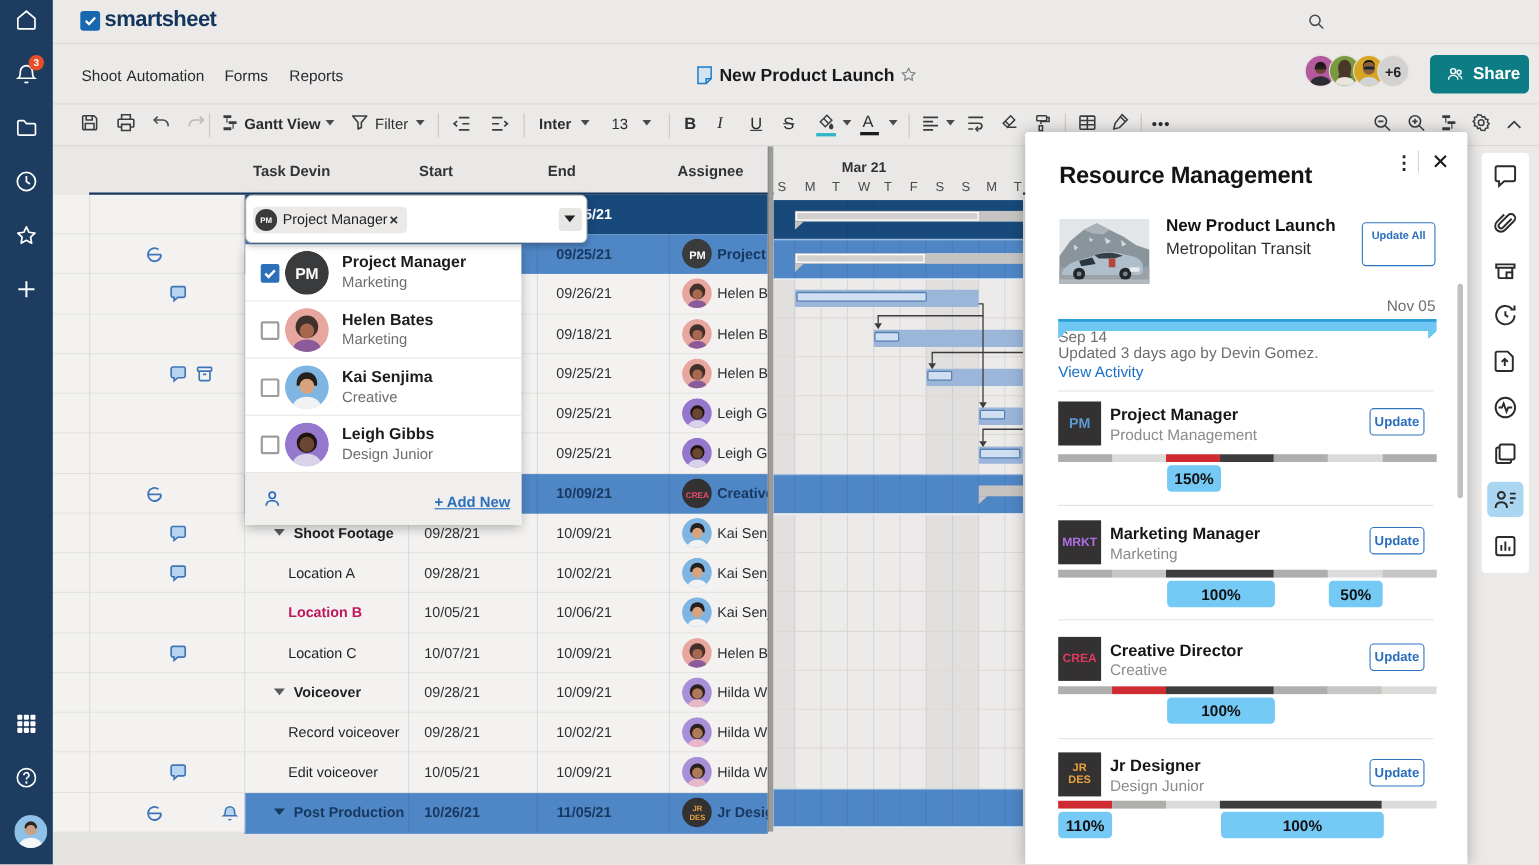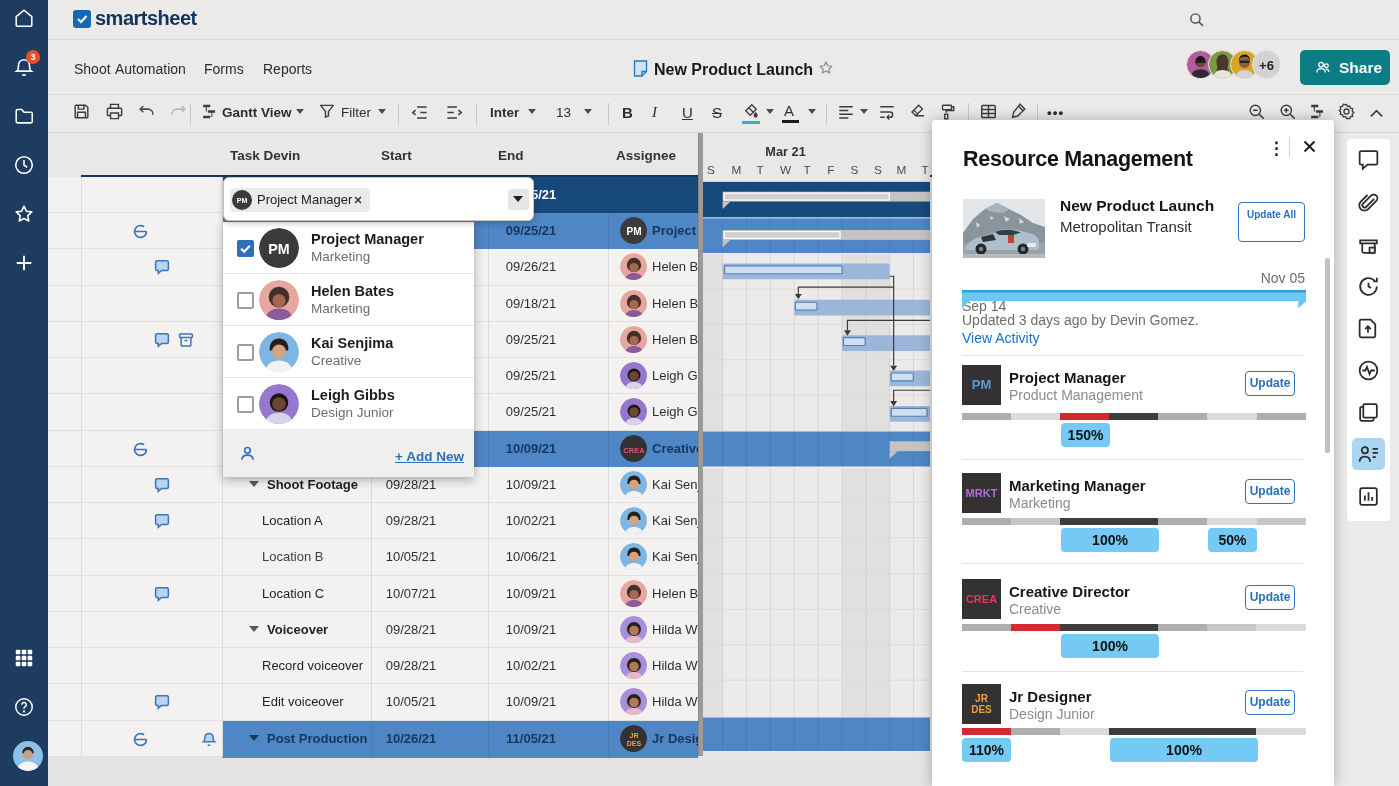--- a/index.html
+++ b/index.html
@@ -361,21 +361,21 @@
         <path d="M3.5 5.5a2 2 0 0 1 2-2h13a2 2 0 0 1 2 2v9a2 2 0 0 1-2 2h-7l-4.5 4v-4h-1.5a2 2 0 0 1-2-2z"></path>
       </svg>
   <div class="cell" style="left:214px;top:370px;font-weight:normal;color:#1f1f1f;">Location A</div>
   <div class="cell" style="left:313px;top:370px;width:100px;text-align:center;font-weight:normal;color:#2f2f2f;">09/28/21</div>
   <div class="cell" style="left:433px;top:370px;width:100px;text-align:center;font-weight:normal;color:#2f2f2f;">10/02/21</div>
   <svg class="cavatar" style="left:572px;top:374px;">
         <use href="#av-kai"></use>
       </svg>
   <div class="cell" style="left:604px;top:370px;width:46px;overflow:hidden;font-weight:normal;color:#2f2f2f;">Kai Senji</div>
   <div class="gridrow" style="top:406px;height:37px;"></div>
-  <div class="cell" style="left:214px;top:406px;font-weight:normal;color:#404040;">Location B</div>
+  <div class="cell" style="left:214px;top:406px;font-weight:bold;color:#be185d;">Location B</div>
   <div class="cell" style="left:313px;top:406px;width:100px;text-align:center;font-weight:normal;color:#2f2f2f;">10/05/21</div>
   <div class="cell" style="left:433px;top:406px;width:100px;text-align:center;font-weight:normal;color:#2f2f2f;">10/06/21</div>
   <svg class="cavatar" style="left:572px;top:410px;">
         <use href="#av-kai"></use>
       </svg>
   <div class="cell" style="left:604px;top:406px;width:46px;overflow:hidden;font-weight:normal;color:#2f2f2f;">Kai Senji</div>
   <div class="gridrow" style="top:443px;height:36px;"></div>
   <svg class="gicon" style="left:105px;top:452px" width="18" height="18" viewBox="0 0 24 24" fill="#b8d4f0" stroke="#3f74b8" stroke-width="2">
         <path d="M3.5 5.5a2 2 0 0 1 2-2h13a2 2 0 0 1 2 2v9a2 2 0 0 1-2 2h-7l-4.5 4v-4h-1.5a2 2 0 0 1-2-2z"></path>
       </svg>

